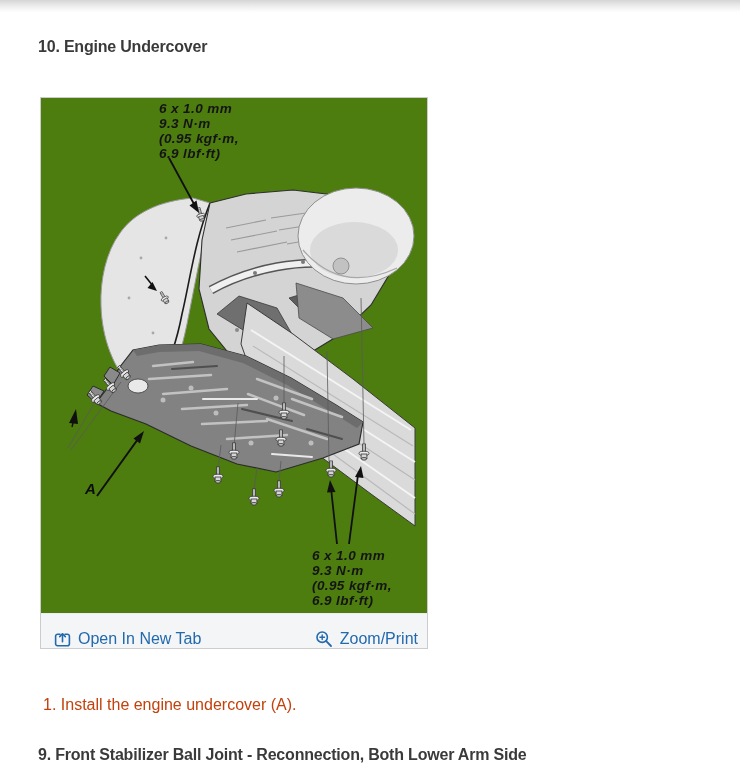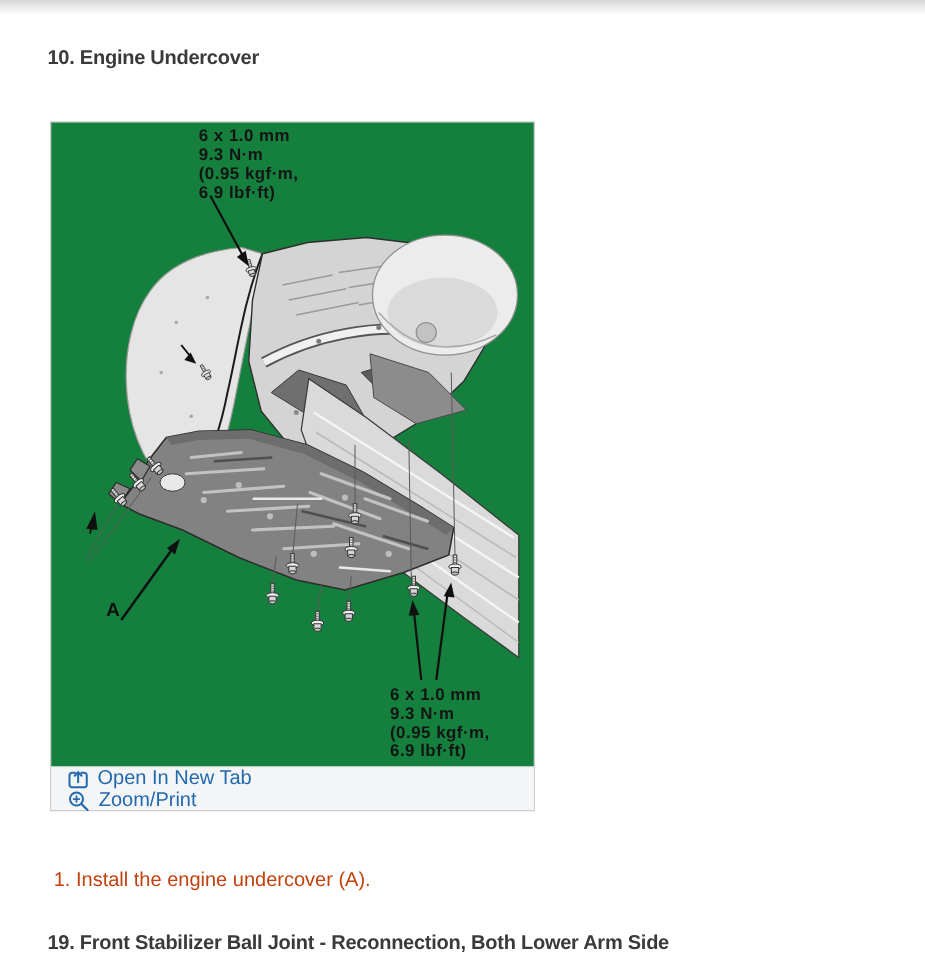--- a/index.html
+++ b/index.html
@@ -18,37 +18,36 @@
   #heading-10{top:38px;}
   #heading-11{top:746px;}
   .step-text{
     position:absolute;left:43px;top:696px;
     font-size:16px;color:#c2410c;white-space:nowrap;
   }
   .figure{
     position:absolute;left:40px;top:97px;width:386px;
     border:1px solid #cccccc;background:#ffffff;
   }
-  .figure-canvas{position:relative;width:386px;height:515px;background:#15803d;}
+  .figure-canvas{position:relative;width:386px;height:515px;background:#4d7c0f;font-style:italic;}
   .figure-canvas svg{position:absolute;left:0;top:0;}
   .spec{
     position:absolute;font-size:13.5px;font-weight:700;line-height:15px;
     color:#141414;letter-spacing:.4px;white-space:nowrap;
   }
   .spec-top{left:118px;top:3px;}
   .spec-bottom{left:271px;top:450px;}
   .part-label{
     position:absolute;left:44px;top:382px;
     font-size:15px;font-weight:700;color:#0d0d0d;letter-spacing:.5px;
   }
   .figure-links{
     height:34px;background:#f4f5f7;border-top:1px solid #ececec;
-    display:flex;justify-content:space-between;align-items:flex-start;
+    display:flex;justify-content:space-between;align-items:flex-end;
     padding:0 9px 0 13px;
-    flex-direction:column;
   }
   .fig-link{
     display:inline-flex;align-items:center;gap:7px;
     color:#2269ad;font-size:16px;text-decoration:none;cursor:pointer;white-space:nowrap;
   }
   .fig-link svg{display:block;}
 </style>
 </head>
 <body>
 
@@ -258,13 +257,13 @@
         <path d="M11.2,11.2 L16,16" stroke="#2269ad" stroke-width="1.8" stroke-linecap="round"></path>
         <path d="M7.2,4.9 V9.5 M4.9,7.2 H9.5" stroke="#2269ad" stroke-width="1.4" stroke-linecap="round"></path>
       </svg>
       <span>Zoom/Print</span>
     </a>
   </div>
 </div>
 
 <div class="step-text">1. Install the engine undercover (A).</div>
 
-<h2 class="heading" id="heading-11">19. Front Stabilizer Ball Joint - Reconnection, Both Lower Arm Side</h2>
+<h2 class="heading" id="heading-11">9. Front Stabilizer Ball Joint - Reconnection, Both Lower Arm Side</h2>
 
 </body></html>

